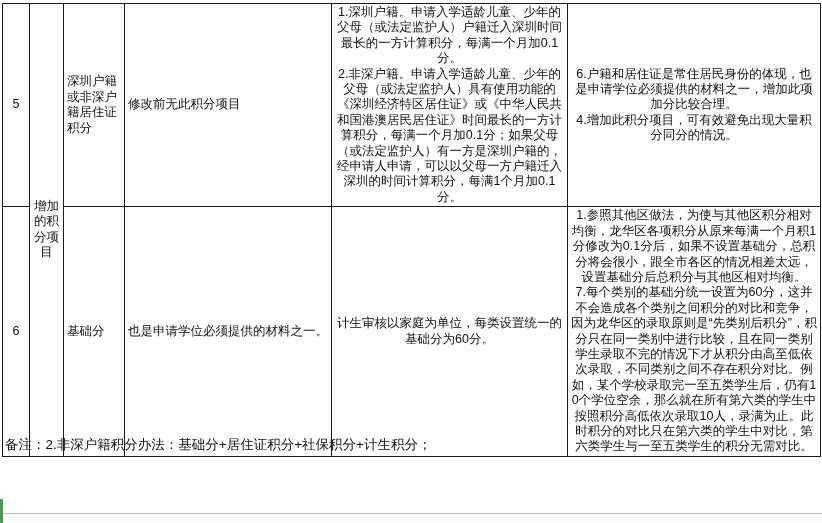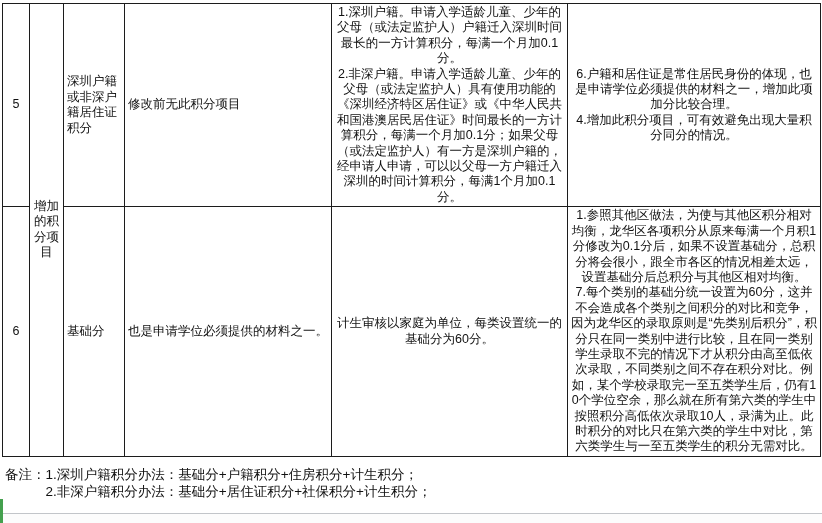--- a/index.html
+++ b/index.html
@@ -23,21 +23,21 @@
   tr.r5{height:182px;}
   tr.r6{height:246px;}
   td.c-num{text-align:center;font-size:14px;padding:0;}
   td.c-group{text-align:center;font-size:13.5px;line-height:18px;padding:0 3px;}
   td.c-item{font-size:13px;line-height:16.5px;}
   td.c-before{font-size:13px;}
   td.va-top{vertical-align:top;}
   .para{margin:0;text-align:center;}
 
   .notes{
-    position:absolute;left:5px;top:466px;width:812px;
+    position:absolute;left:5px;top:436px;width:812px;
     display:flex;align-items:flex-start;
     font-size:13.5px;line-height:17px;color:#111;
   }
   .notes-label{flex:none;white-space:nowrap;}
   .notes-items{flex:1;}
   .note-line{white-space:nowrap;overflow:hidden;}
 
   .bottom-rule{position:absolute;left:0;top:513px;width:822px;height:1px;background:#c2c5c9;}
   .bottom-strip{position:absolute;left:0;top:514px;width:822px;height:9px;background:#fcfcfc;}
   .green-edge{position:absolute;left:0;top:499px;width:3px;height:24px;background:#44a04e;}
@@ -82,21 +82,20 @@
         <div class="para">1.参照其他区做法，为使与其他区积分相对均衡，龙华区各项积分从原来每满一个月积1分修改为0.1分后，如果不设置基础分，总积分将会很小，跟全市各区的情况相差太远，设置基础分后总积分与其他区相对均衡。</div>
         <div class="para">7.每个类别的基础分统一设置为60分，这并不会造成各个类别之间积分的对比和竞争，因为龙华区的录取原则是“先类别后积分”，积分只在同一类别中进行比较，且在同一类别学生录取不完的情况下才从积分由高至低依次录取，不同类别之间不存在积分对比。例如，某个学校录取完一至五类学生后，仍有10个学位空余，那么就在所有第六类的学生中按照积分高低依次录取10人，录满为止。此时积分的对比只在第六类的学生中对比，第六类学生与一至五类学生的积分无需对比。</div>
       </td>
     </tr>
   </tbody>
     </table>
 
   <div class="notes">
     <span class="notes-label">备注：</span>
     <div class="notes-items">
-      <div class="note-line">1.深圳户籍积分办法：基础分+户籍积分+住房积分+计生积分；</div>
       <div class="note-line">2.非深户籍积分办法：基础分+居住证积分+社保积分+计生积分；</div>
     </div>
   </div>
 
   <div class="bottom-rule"></div>
   <div class="bottom-strip"></div>
   <div class="green-edge"></div>
 
 </div>
 

